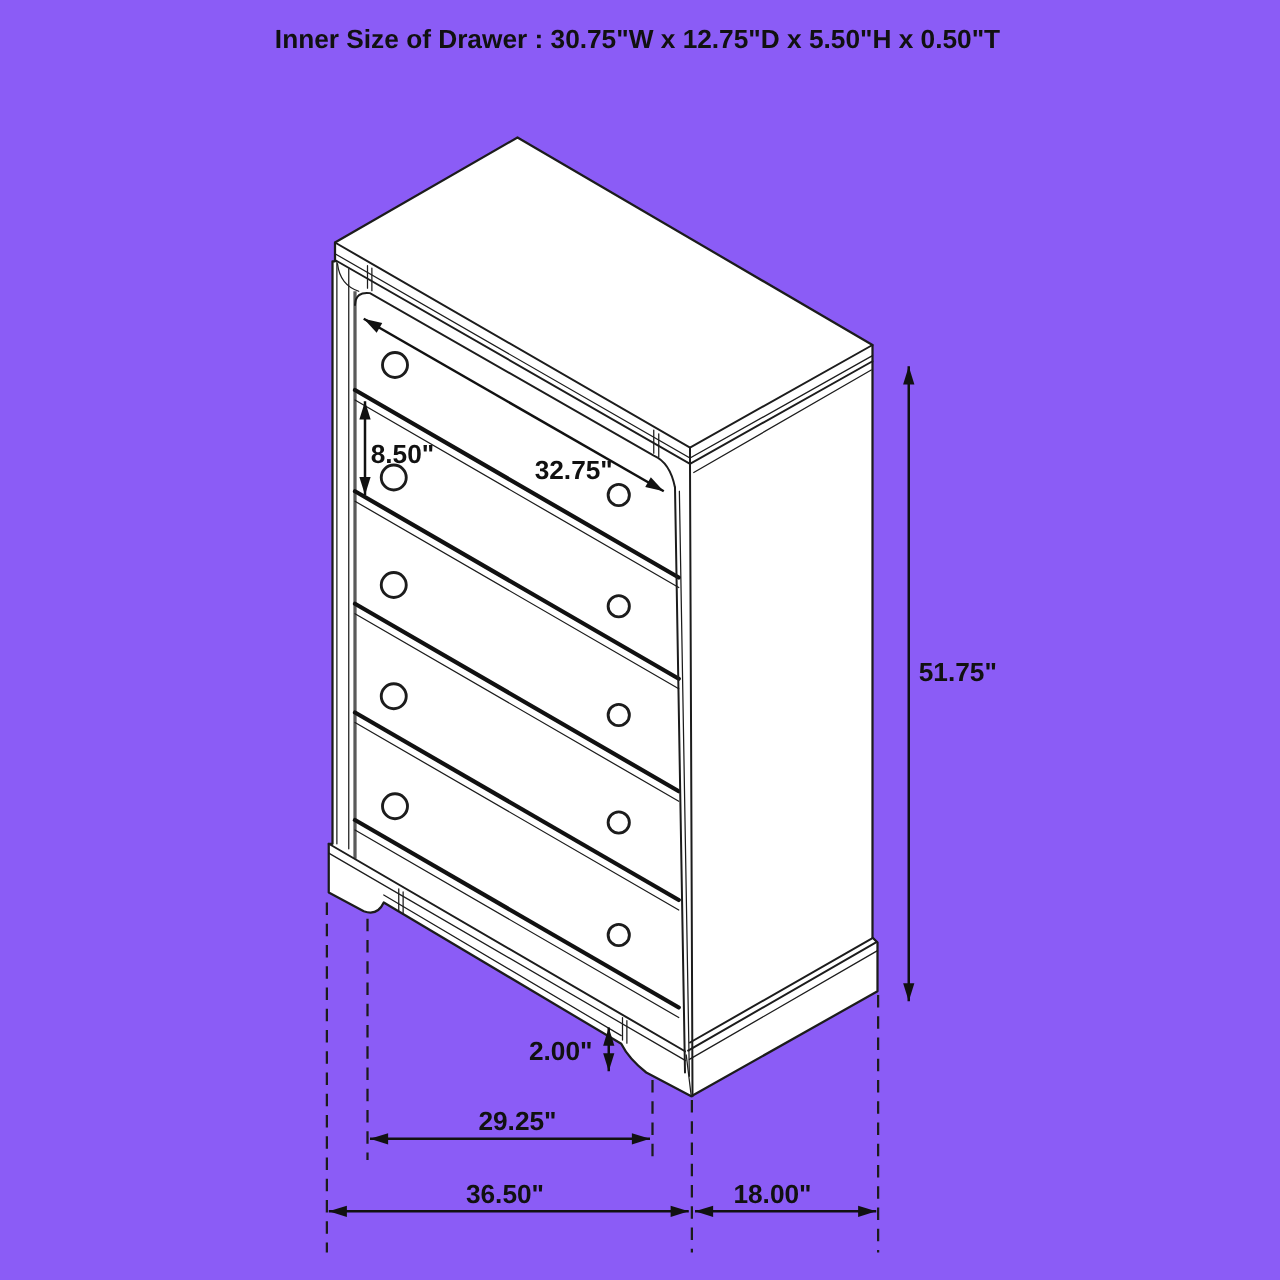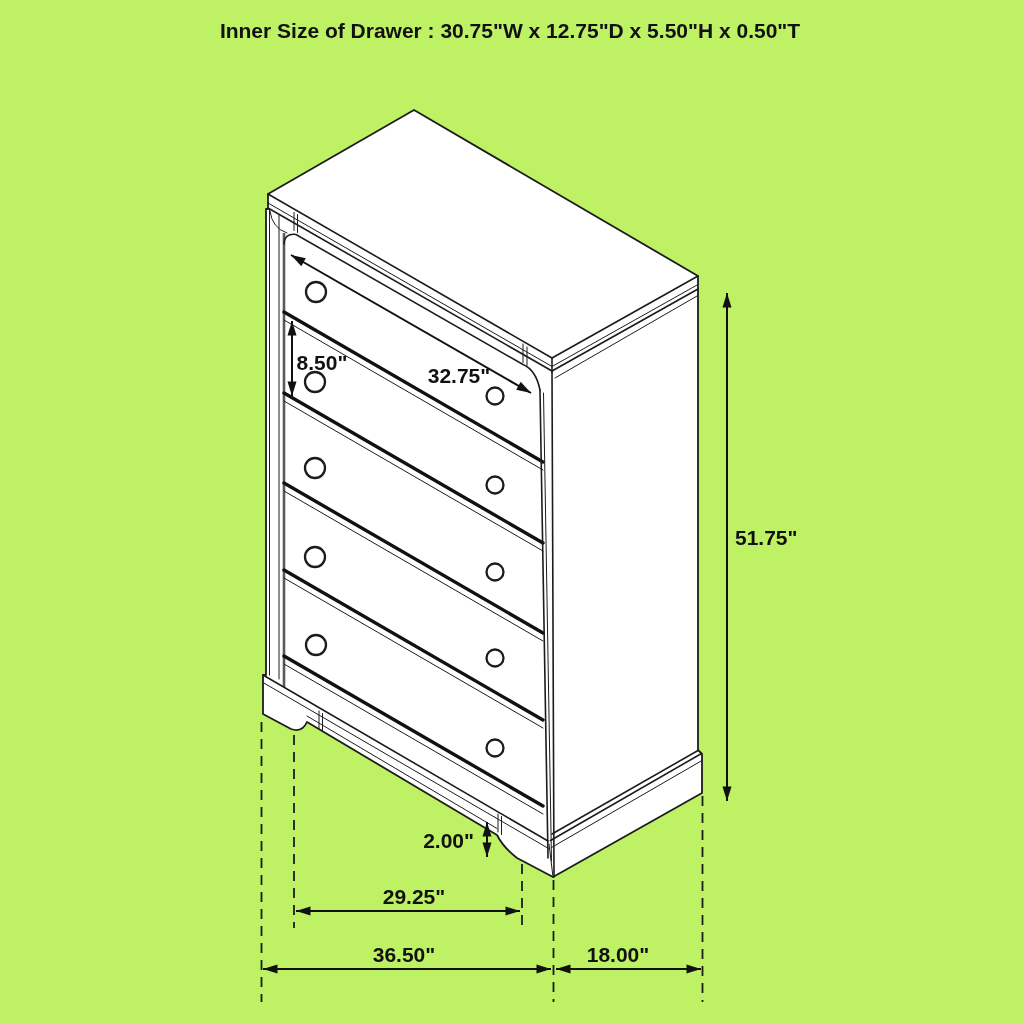--- a/index.html
+++ b/index.html
@@ -1,16 +1,16 @@
 <!DOCTYPE html>
 <html><head>
 <meta charset="utf-8">
 <style>
   html,body{margin:0;padding:0;background:#fff;}
-  .page{position:relative;width:1024px;height:1024px;background:#bef264;overflow:hidden;
+  .page{position:relative;width:1024px;height:1024px;background:#8b5cf6;overflow:hidden;
         font-family:"Liberation Sans",sans-serif;}
   svg{position:absolute;left:0;top:0;}
   .outline{fill:#ffffff;stroke:#1c1c1c;stroke-width:1.8;stroke-linejoin:round;}
   .ln{fill:none;stroke:#1c1c1c;stroke-width:1.6;stroke-linecap:round;}
   .ln-thin{fill:none;stroke:#1c1c1c;stroke-width:1.0;stroke-linecap:round;}
   .ln-sep{fill:none;stroke:#111111;stroke-width:3.4;stroke-linecap:round;}
   .ln-grey{fill:none;stroke:#5a5a5a;stroke-width:2.6;}
   .knob{fill:#ffffff;stroke:#1c1c1c;stroke-width:2.3;}
   .dim{fill:none;stroke:#111111;stroke-width:2;}
   .dash{fill:none;stroke:#1c1c1c;stroke-width:1.8;stroke-dasharray:10 7;}

